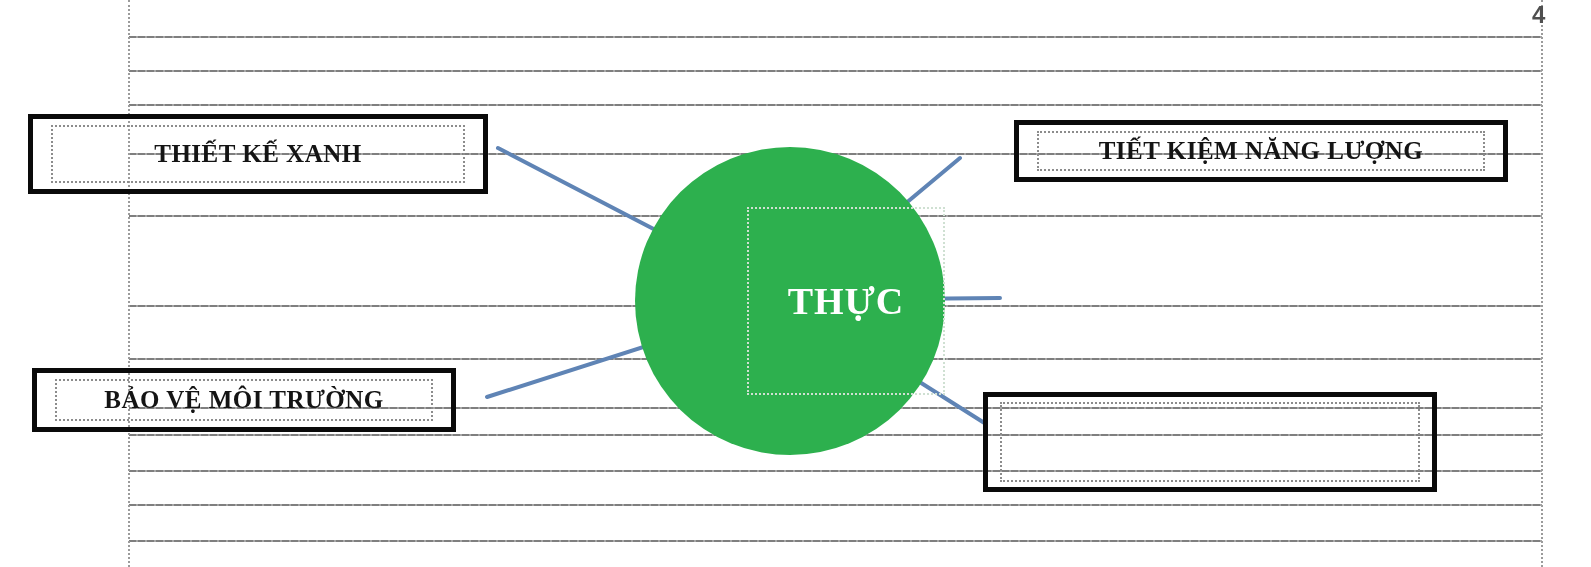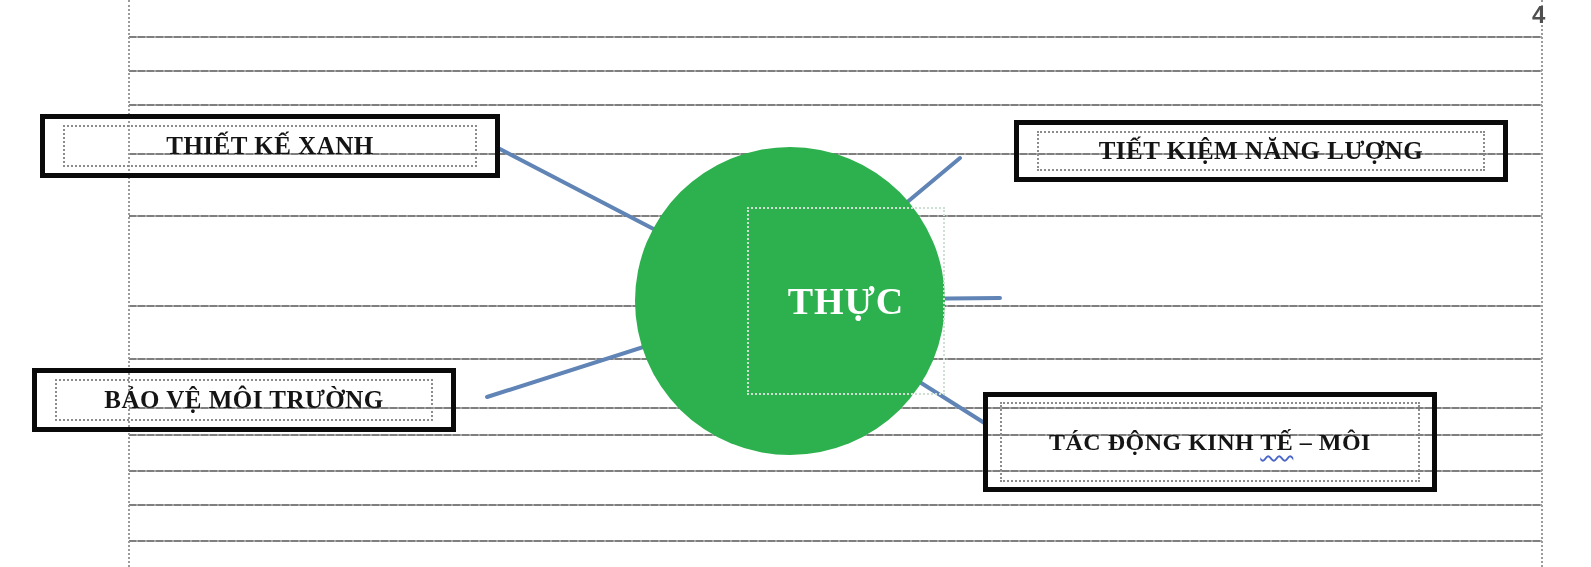--- a/index.html
+++ b/index.html
@@ -76,42 +76,41 @@
   <div class="page-num">4</div>
 
   <svg class="connectors" width="1591" height="567">
     <line x1="498" y1="148" x2="790" y2="300" stroke="#5f84b5"></line>
     <line x1="960" y1="158" x2="790" y2="300" stroke="#5f84b5"></line>
     <line x1="1000" y1="298" x2="790" y2="300" stroke="#5f84b5"></line>
     <line x1="487" y1="397" x2="790" y2="300" stroke="#5f84b5"></line>
     <line x1="986" y1="424" x2="790" y2="300" stroke="#5f84b5"></line>
   </svg>
 
-  <div class="node" style="left:40px;top:114px;width:460px;height:64px">
+  <div class="node" style="left:28px;top:114px;width:460px;height:80px">
     <div class="tframe fs25">
       <span>THIẾT KẾ XANH</span>
     </div>
   </div>
 
   <div class="node" style="left:1014px;top:120px;width:494px;height:62px">
     <div class="tframe fs25">
       <span>TIẾT KIỆM NĂNG LƯỢNG</span>
     </div>
   </div>
 
 
   <div class="node" style="left:32px;top:368px;width:424px;height:64px">
     <div class="tframe fs25">
       <span>BẢO VỆ MÔI TRƯỜNG</span>
     </div>
   </div>
 
   <div class="node" style="left:983px;top:392px;width:454px;height:100px">
     <div class="tframe tight fs24">
-      <div class="tline"><span>TÁC ĐỘNG KINH </span><span class="squiggle">TẾ</span><span> – MÔI</span></div>
     </div>
   </div>
 
   <div class="circle">
     <div class="circle-frame">
       <div>THỰC</div>
     </div>
   </div>
 
 </div>

